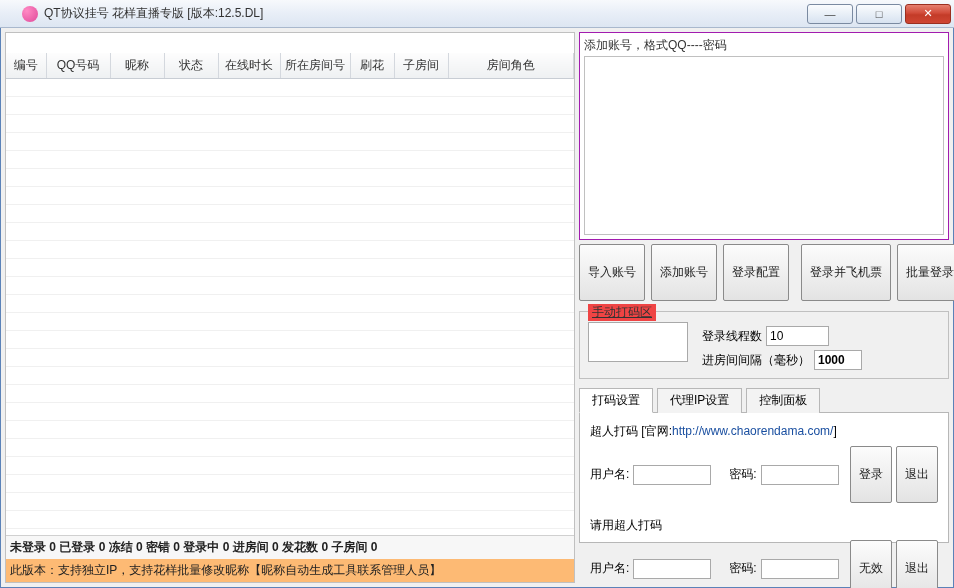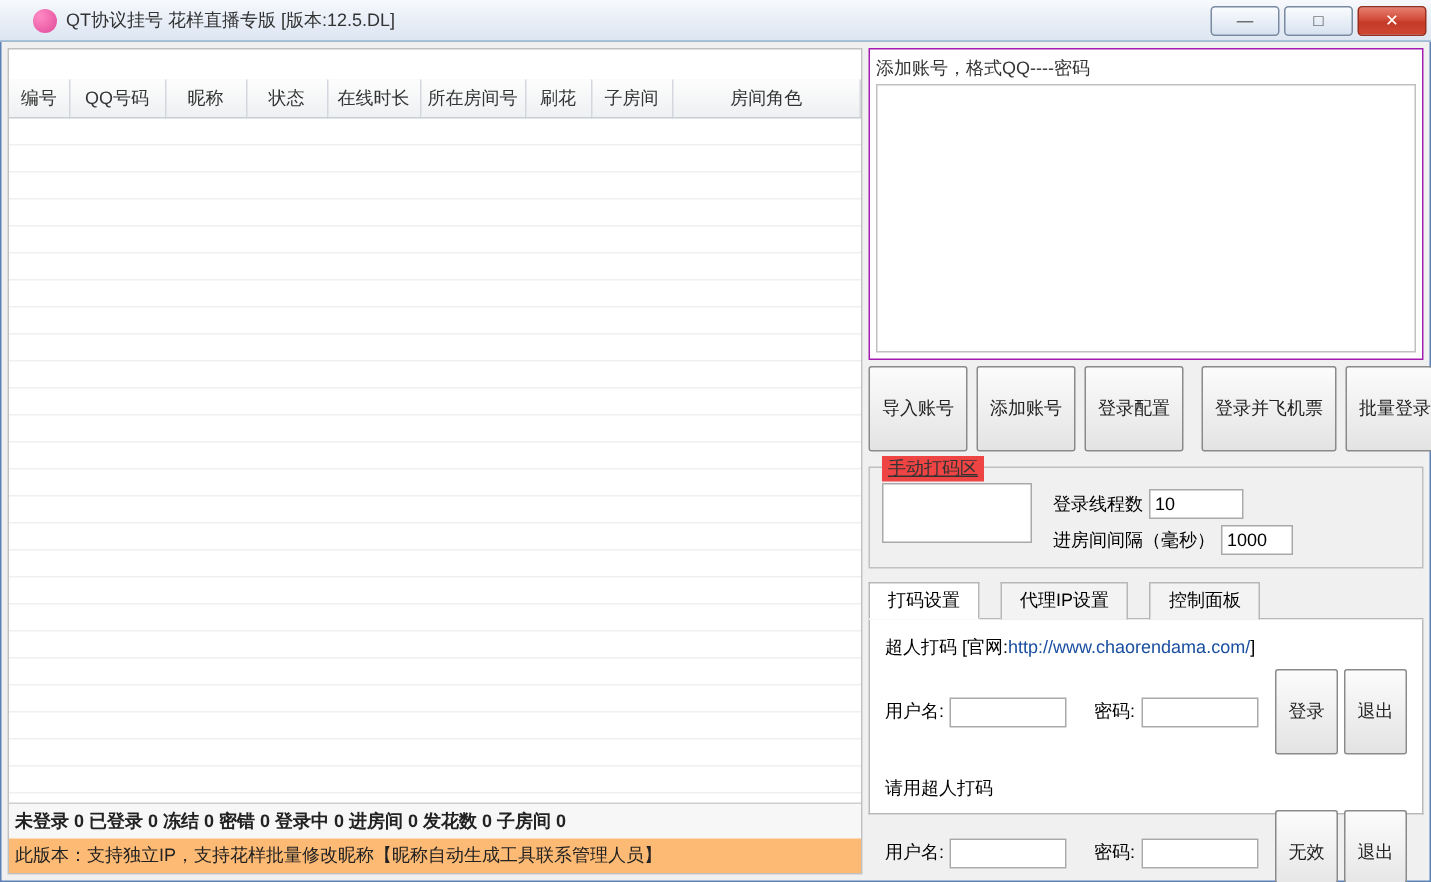--- a/index.html
+++ b/index.html
@@ -166,21 +166,21 @@
 }
 .tab-strip {
   display: flex;
   border-bottom: 1px solid #b7b7b7;
 }
 .tab {
   border: 1px solid #b7b7b7;
   border-bottom: none;
   background: #f3f3f3;
   padding: 3px 12px;
-  margin-right: 14px;
+  margin-right: 4px;
   position: relative;
   top: 1px;
 }
 .tab.active { background: #fff; border-bottom: 1px solid #fff; }
 .tab-body {
   border: 1px solid #b7b7b7;
   border-top: none;
   background: #fff;
   padding: 10px;
   height: 130px;
@@ -545,21 +545,21 @@
       <span class="legend">手动打码区</span>
       <div style="display:flex; gap:14px; align-items:flex-start; margin-top:4px;">
         <div class="manual-img"></div>
         <div style="flex:1">
           <div class="ctrl-row">
             <span>登录线程数</span>
             <input class="small-input" style="width: 63px;" value="10">
           </div>
           <div class="ctrl-row">
             <span>进房间间隔（毫秒）</span>
-            <input class="small-input" style="width: 48px;" value="1000">
+            <input class="small-input" style="width: 48px; font-weight: bold;" value="1000">
           </div>
         </div>
       </div>
     </div>
 
     <div class="tabs">
       <div class="tab-strip">
         <div class="tab active">打码设置</div>
         <div class="tab">代理IP设置</div>
         <div class="tab">控制面板</div>

